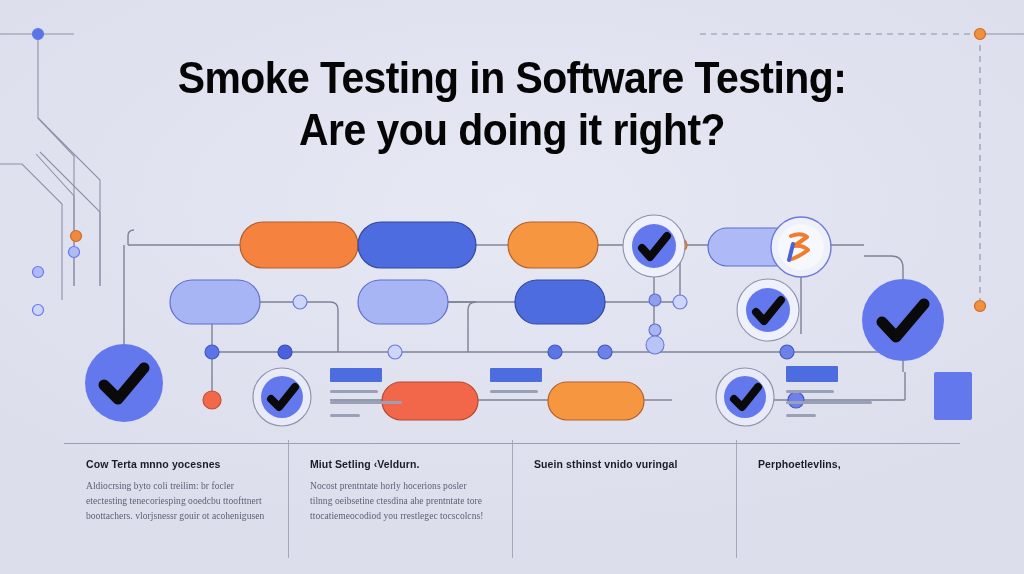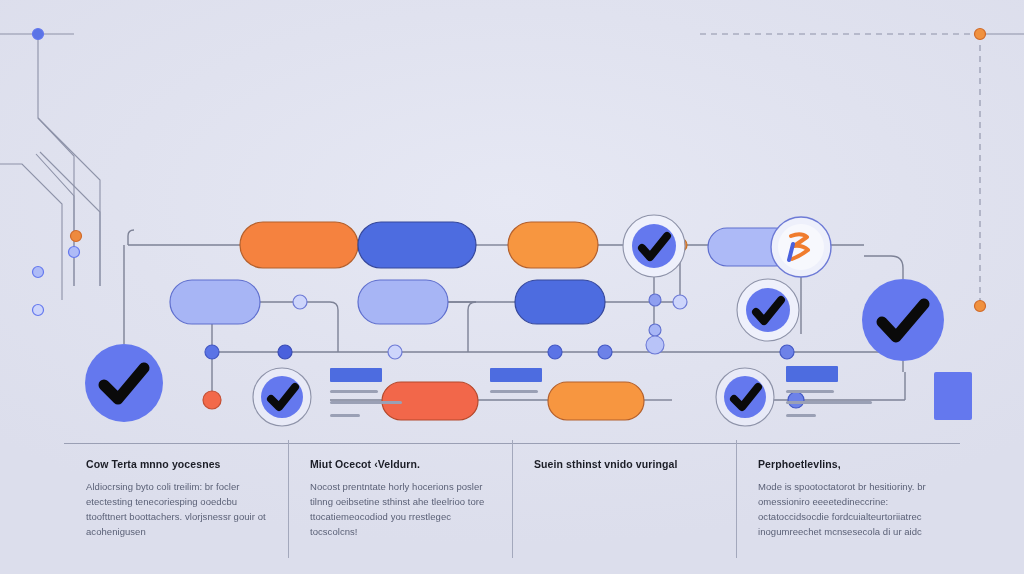--- a/index.html
+++ b/index.html
@@ -61,20 +61,21 @@
   }
   .col-head{
     font-size:10.5px;font-weight:bold;color:#1b1d26;
     margin:0 0 9px 0;letter-spacing:0.1px;
     filter:blur(0.35px);
   }
   .col-body{
     font-size:9.5px;line-height:15px;color:#5a6076;
     margin:0;letter-spacing:0.05px;
     filter:blur(0.45px);
+    font-family:Liberation Serif, serif;
   }
 </style>
 </head>
 <body>
 
 <div id="stage">
 
   <svg id="circuit" viewBox="0 0 1024 574" xmlns="http://www.w3.org/2000/svg">
     <g fill="none" stroke="#8d92a8" stroke-width="1.1">
 
@@ -98,20 +99,24 @@
       <circle cx="38" cy="310" r="5.5" fill="#cdd5fb"></circle>
       <circle cx="74" cy="252" r="5.5" fill="#aebbf7"></circle>
     </g>
     <g stroke="#d06a2a" stroke-width="1.2">
       <circle cx="76" cy="236" r="5.5" fill="#ee8a3e"></circle>
       <circle cx="980" cy="34" r="5.5" fill="#f0913f"></circle>
       <circle cx="980" cy="306" r="5.5" fill="#f0913f"></circle>
     </g>
   </svg>
 
+  <div class="title-wrap">
+    <span class="title-line">Smoke Testing in Software Testing:</span>
+    <span class="title-line">Are you doing it right?</span>
+  </div>
 
   <svg id="diagram" viewBox="0 0 1024 574" xmlns="http://www.w3.org/2000/svg">
 
     <g fill="none" stroke="#7d8296" stroke-width="1.4">
 
       <path d="M128 245 H240"></path>
       <path d="M358 245 H360"></path>
       <path d="M476 245 H508"></path>
       <path d="M598 245 H632"></path>
       <path d="M676 245 H712"></path>
@@ -248,25 +253,24 @@
   </svg>
 
   <div class="divider"></div>
 
   <div class="cols">
     <div class="col">
       <p class="col-head">Cow Terta mnno yocesnes</p>
       <p class="col-body">Aldiocrsing byto coli treilim: br focler etectesting tenecoriesping ooedcbu ttoofttnert boottachers. vlorjsnessr gouir ot acohenigusen</p>
     </div>
     <div class="col">
-      <p class="col-head">Miut Ocecot ‹Veldurn.</p>
-      <p class="col-body">Nocost prentntate horly hocerions posler tilnng oeibsetine sthinst ahe tleelrioo tore ttocatiemeocodiod you rrestlegec tocscolcns!</p>
+      <p class="col-head">Miut Setling ‹Veldurn.</p>
+      <p class="col-body">Nocost prentntate horly hocerions posler tilnng oeibsetine ctesdina ahe prentntate tore ttocatiemeocodiod you rrestlegec tocscolcns!</p>
     </div>
     <div class="col">
       <p class="col-head">Suein sthinst vnido vuringal</p>
     </div>
     <div class="col">
       <p class="col-head">Perphoetlevlins,</p>
-      <p class="col-body">Mode is spootoctatorot br hesitioriny. br omessioniro eeeetedineccrine: octatoccidsocdie fordcuialteurtoriiatrec inogumreechet mcnsesecola di ur aidc</p>
     </div>
   </div>
 
 </div>
 
 </body></html>

